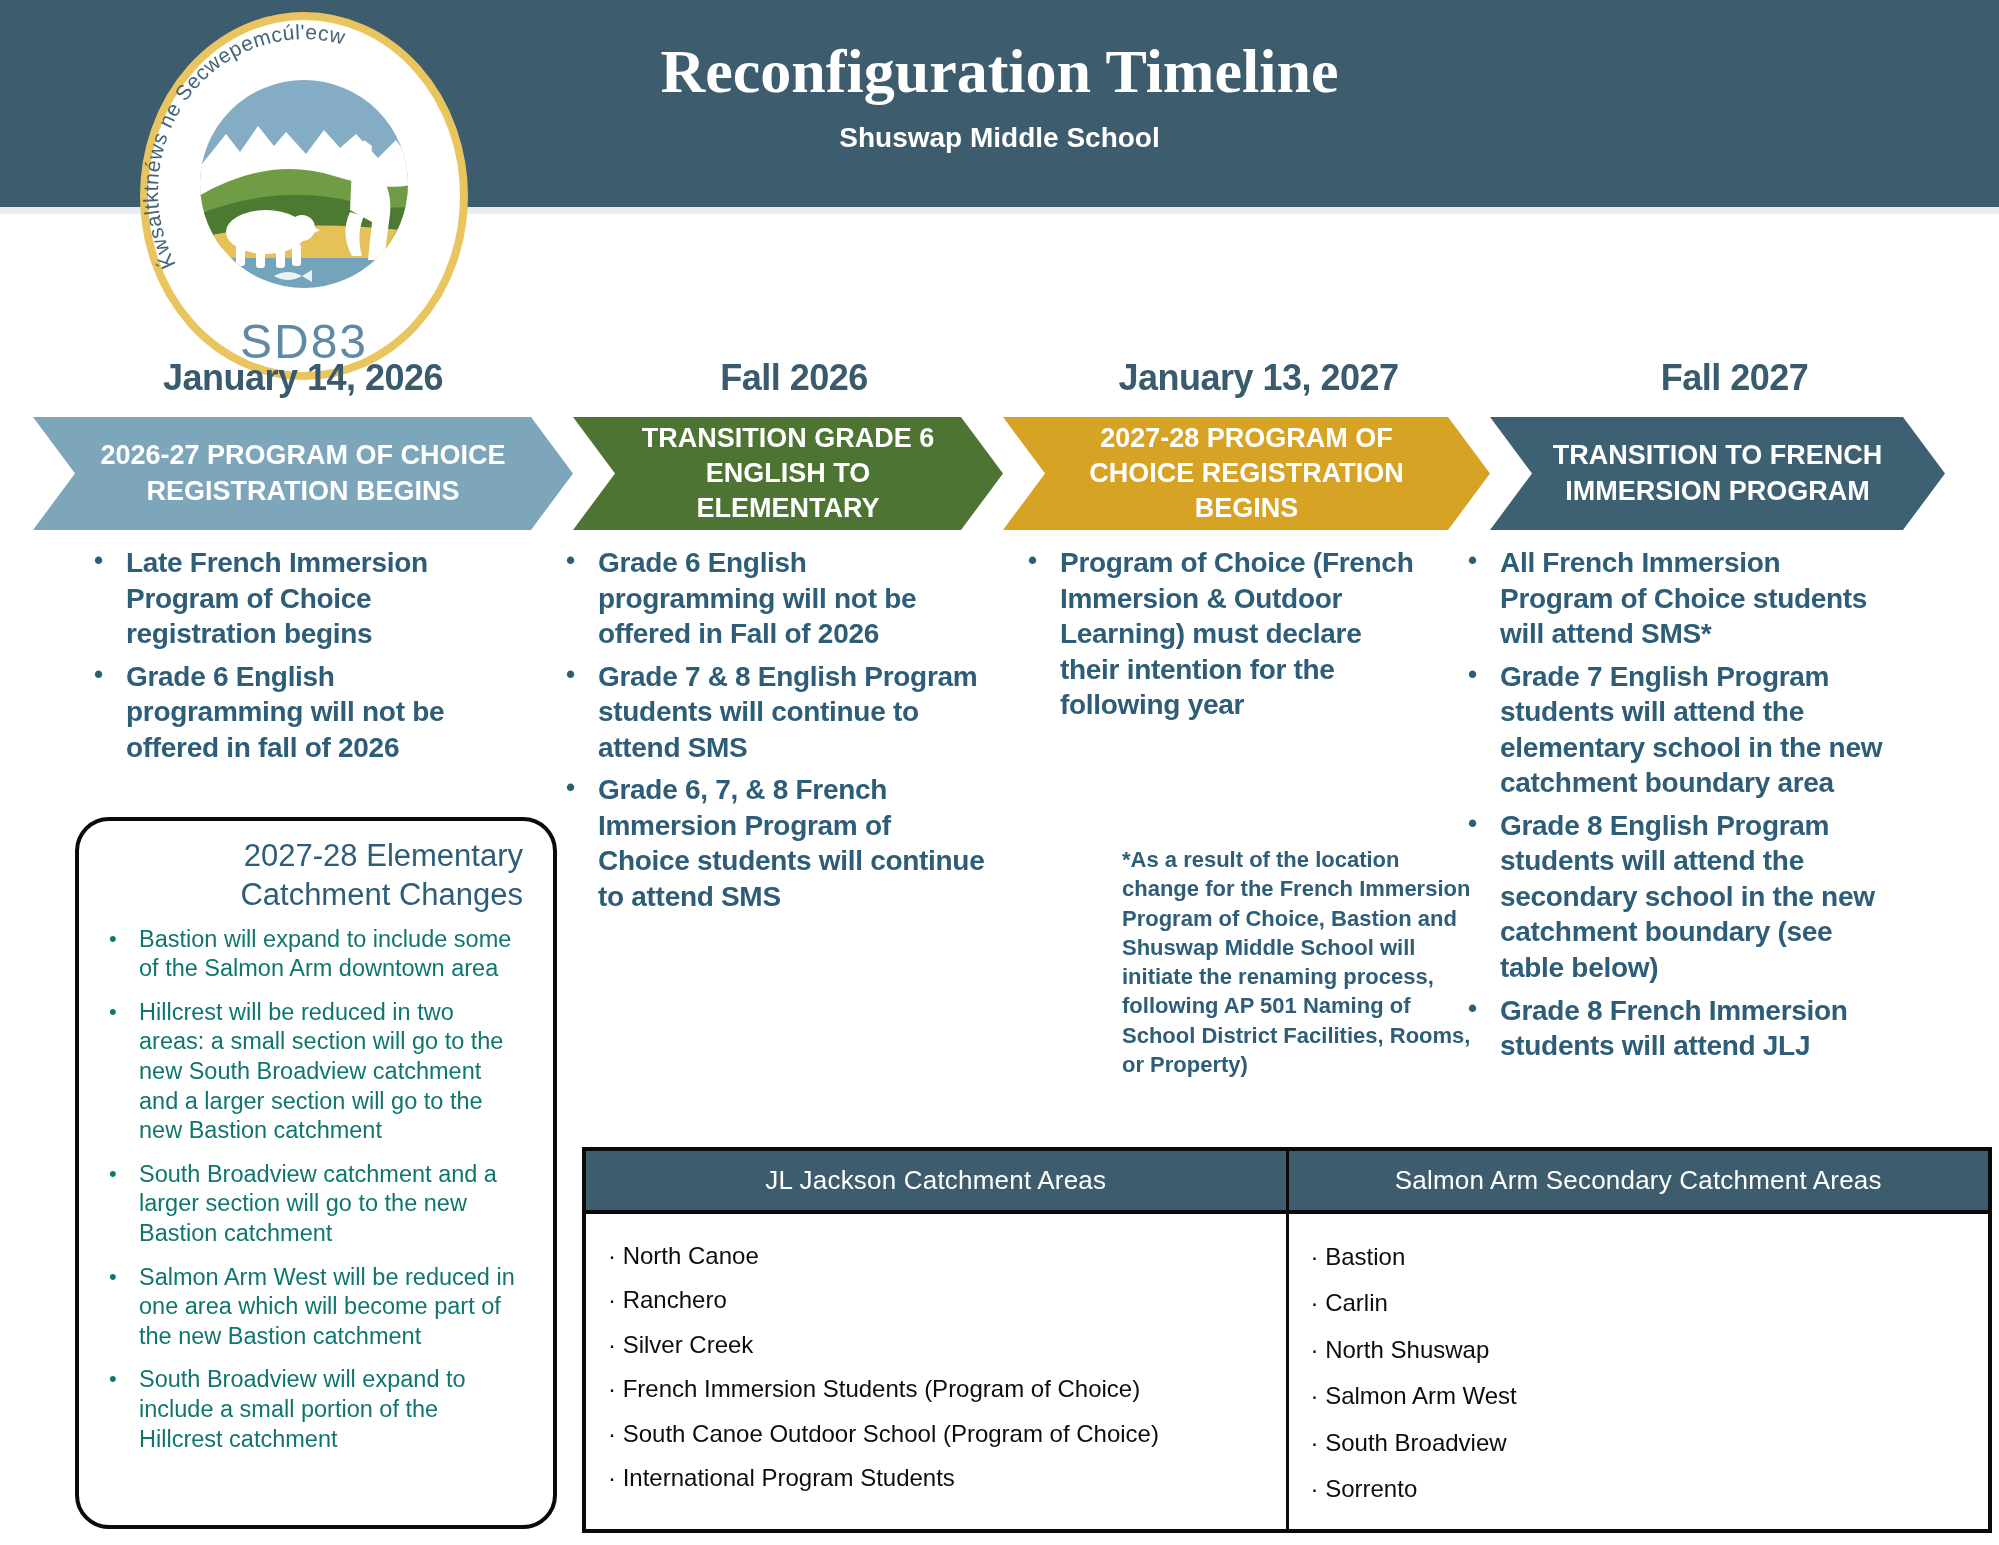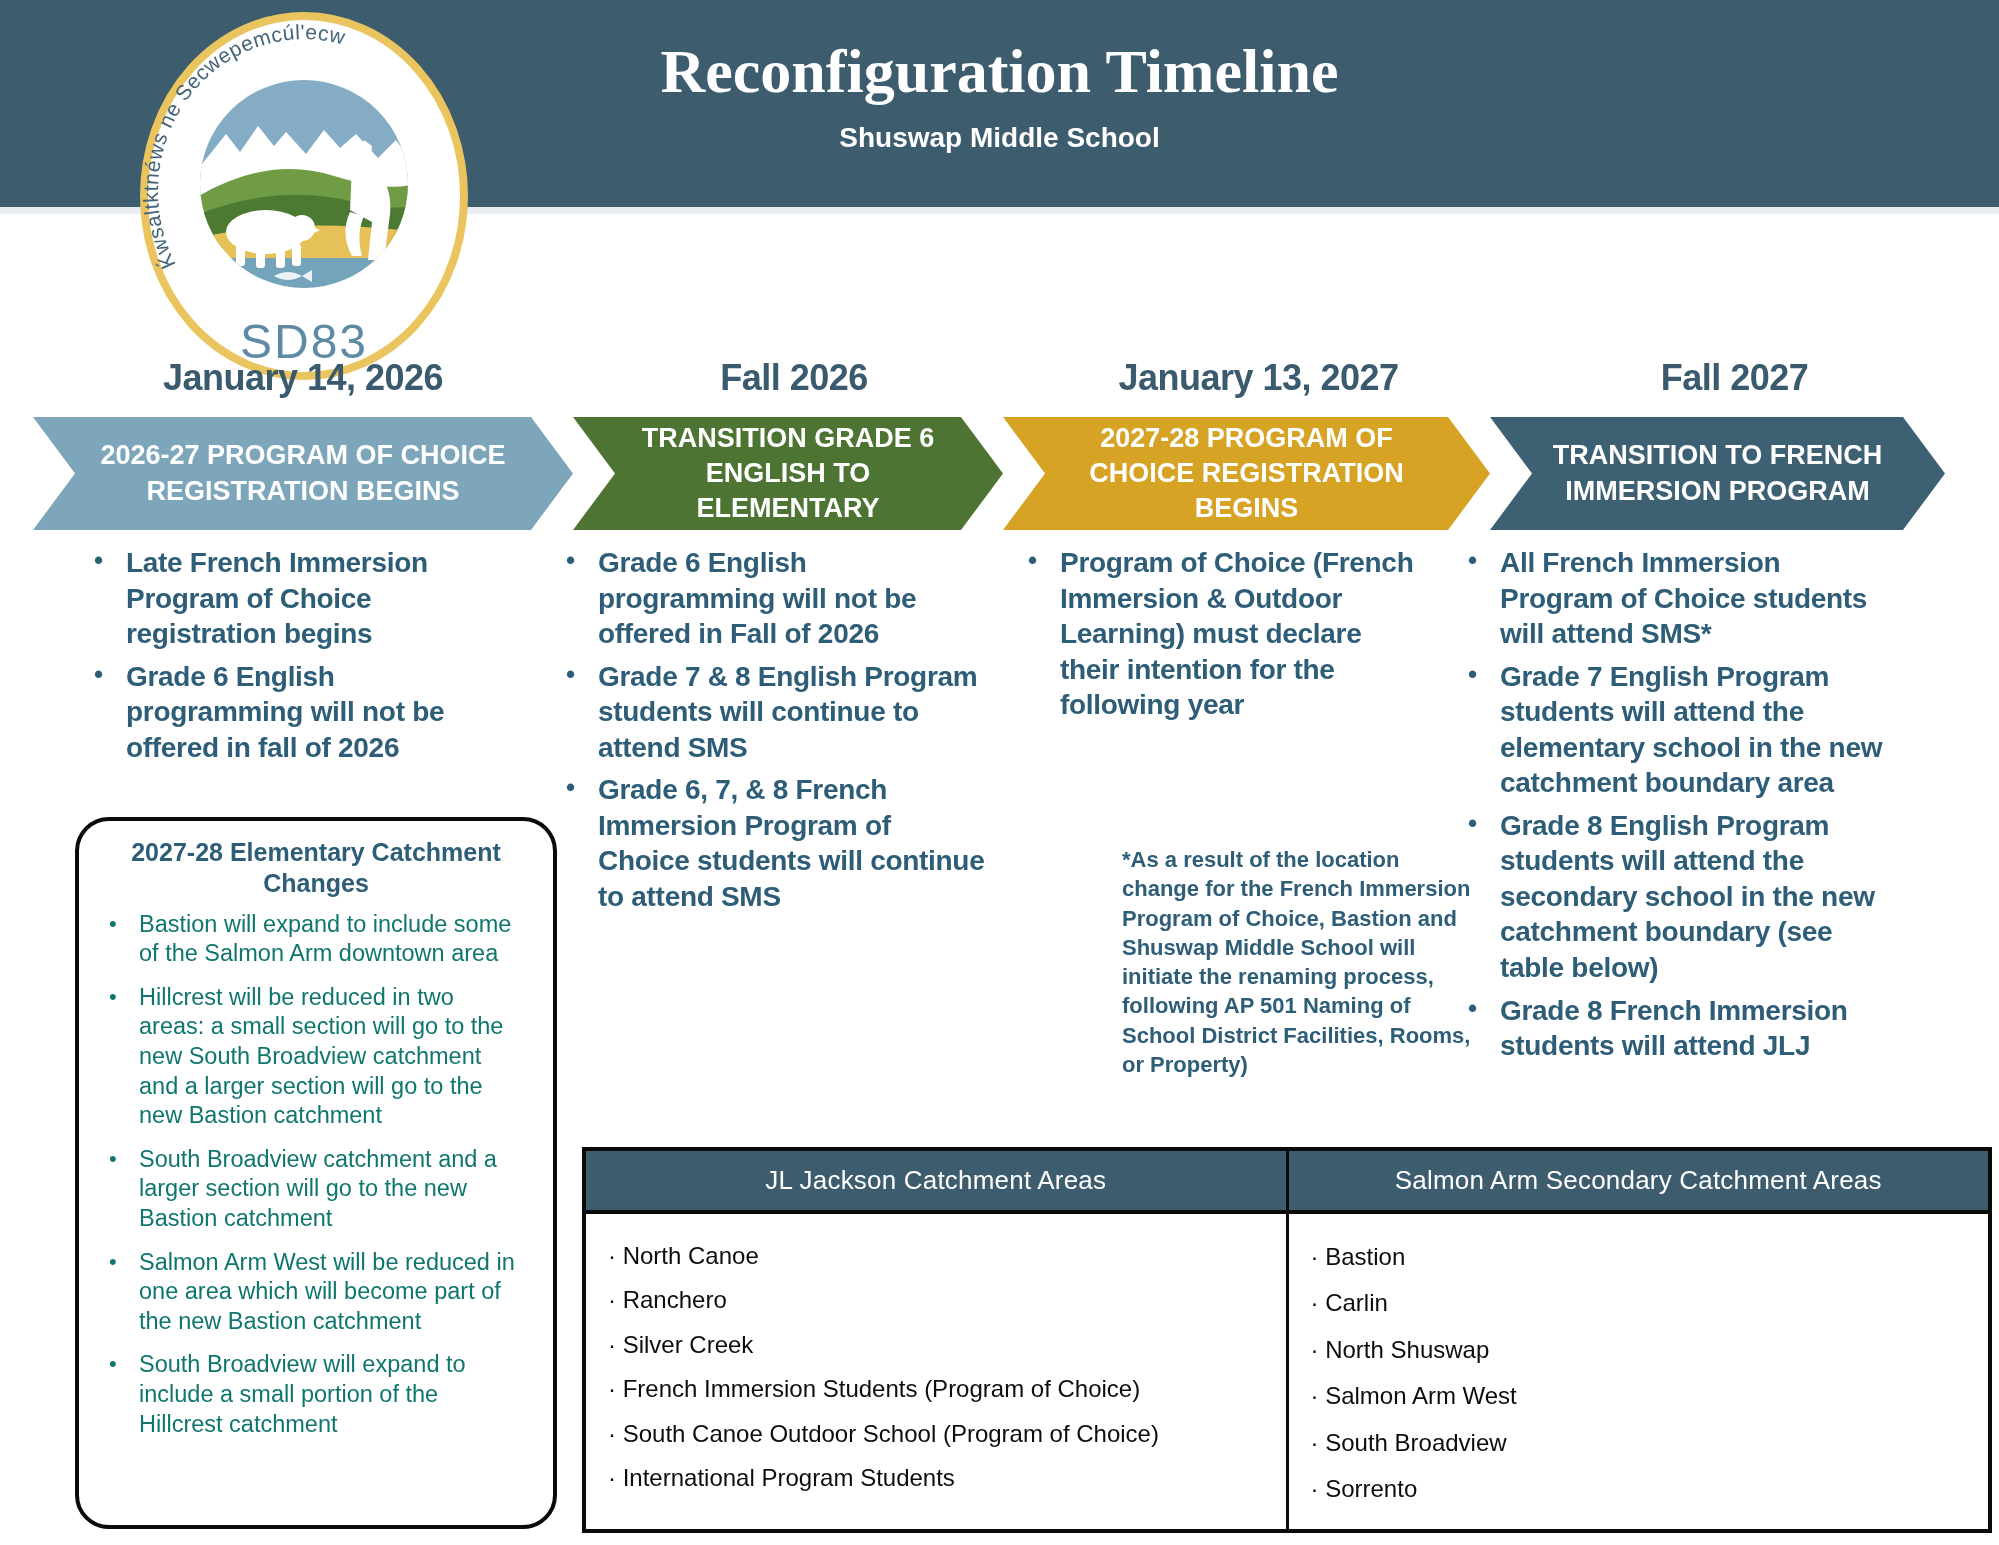--- a/index.html
+++ b/index.html
@@ -45,22 +45,22 @@
   .c1{left:560px;width:428px;}
   .c2{left:1022px;width:404px;}
   .c3{left:1462px;width:432px;}
 
   .note{position:absolute;left:1122px;top:845px;width:352px;
         font-weight:700;font-size:22px;line-height:1.33;color:#2e5d78;}
 
   
   .box{position:absolute;left:75px;top:817px;width:482px;height:712px;
        border:4px solid #0a0a0a;border-radius:34px;box-sizing:border-box;background:#ffffff;}
-  .box-title{margin:16px 30px 6px 30px;text-align:center;
-             font-weight:700;font-size:25px;line-height:1.25;color:#2e5d78;}
+  .box-title{margin:16px 30px 6px 30px;text-align:right;
+             font-weight:400;font-size:31px;line-height:1.25;color:#2e5d78;}
   .box ul{margin:10px 0 0 0;padding:0 30px 0 28px;list-style:none;}
   .box li{position:relative;padding-left:32px;margin-bottom:14px;
           font-weight:400;color:#0f766e;font-size:23.5px;line-height:1.26;}
   .box li::before{content:"\2022";position:absolute;left:2px;top:0;font-size:22px;}
 
   
   .tbl{position:absolute;left:582px;top:1147px;width:1410px;height:386px;
        border:4px solid #0a0a0a;box-sizing:border-box;display:flex;background:#ffffff;}
   .tbl-col{flex:1;display:flex;flex-direction:column;min-width:0;}
   .tbl-col + .tbl-col{border-left:3px solid #0a0a0a;}

